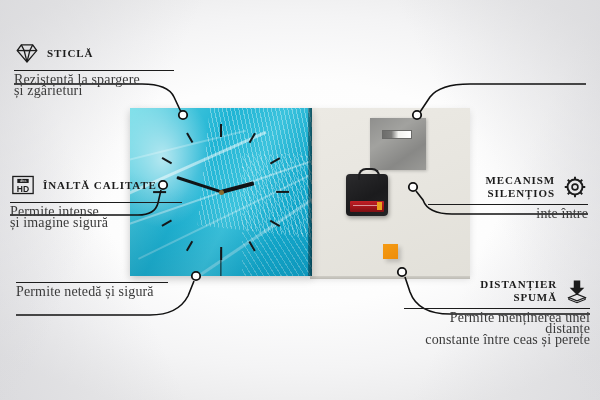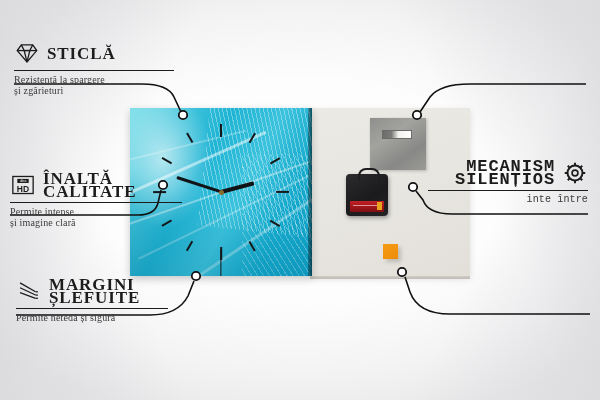--- a/index.html
+++ b/index.html
@@ -112,44 +112,44 @@
   .cap{position:absolute;left:50%;top:50%;width:5px;height:5px;margin:-2.5px 0 0 -2.5px;
     background:#8a6a2e;border-radius:50%;}
 
   
   .leader{position:absolute;inset:0;pointer-events:none;}
 
   
   .feat{position:absolute;}
   .feat .head{display:flex;align-items:center;gap:7px;}
   .feat .ttl{
-    font-size:17px;font-weight:bold;letter-spacing:.9px;color:#1c1c1c;
+    font-size:11px;font-weight:bold;letter-spacing:.9px;color:#1c1c1c;
     line-height:13px;text-transform:uppercase;
   }
   .feat .rule{height:1.4px;background:#1c1c1c;margin:4px 0 4px 0;}
-  .feat .sub{font-size:10px;line-height:10.6px;color:#3a3a3a;letter-spacing:.15px;}
+  .feat .sub{font-size:14px;line-height:10.6px;color:#3a3a3a;letter-spacing:.15px;}
   .ico{width:26px;height:26px;flex:0 0 26px;display:block;}
 
   .left .head{justify-content:flex-start;}
   .left .ttl{text-align:left;}
   .left .sub{text-align:left;}
   .right .head{justify-content:flex-end;}
   .right .ttl{text-align:right;}
   .right .sub{text-align:right;}
 
   #f-glass{left:14px;top:40px;width:160px;}
   #f-glass .rule{width:160px;}
   #f-print{left:10px;top:172px;width:172px;}
   #f-print .rule{width:172px;}
   #f-edges{left:16px;top:278px;width:152px;}
   #f-edges .rule{width:152px;}
 
   #f-hangers{right:10px;top:38px;width:170px;}
   #f-hangers .rule{width:170px;margin-left:auto;}
-  #f-mech{right:12px;top:160px;width:160px;font-family:Liberation Mono, monospace;}
+  #f-mech{right:12px;top:174px;width:160px;}
   #f-mech .rule{width:160px;margin-left:auto;}
   #f-spacer{right:10px;top:278px;width:186px;}
   #f-spacer .rule{width:186px;margin-left:auto;}
 </style>
 </head>
 <body>
 
 <div id="stage">
 
   <div class="bg"></div>
@@ -256,41 +256,25 @@
         <text x="16" y="12.6" font-family="Liberation Sans, sans-serif" font-size="4.2" fill="#ffffff" text-anchor="middle">ultra</text>
         <text x="16" y="24" font-family="Liberation Sans, sans-serif" font-size="10.5" font-weight="bold" fill="#1c1c1c" text-anchor="middle">HD</text>
       </svg>
       <div>
         <div class="ttl">ÎNALTĂ CALITATE</div>
       </div>
     </div>
     <div class="rule"></div>
     <div class="sub">
       <div>Permite intense</div>
-      <div>și imagine clară</div>
+      <div>și imagine sigură</div>
     </div>
   </div>
 
   <div class="feat left" id="f-edges">
-    <div class="head">
-      <svg class="ico" viewBox="0 0 32 32">
-        <g stroke="#1c1c1c" stroke-width="1.5" fill="none">
-          <path d="M5 6 L24 17"></path>
-            <path d="M5 12 L24 21"></path>
-            <path d="M5 18 L24 25"></path>
-          <path d="M24 17 L27 17"></path>
-            <path d="M24 21 L27 21"></path>
-            <path d="M24 25 L27 25"></path>
-        </g>
-      </svg>
-      <div>
-        <div class="ttl">MARGINI</div>
-        <div class="ttl">ȘLEFUITE</div>
-      </div>
-    </div>
     <div class="rule"></div>
     <div class="sub">
       <div>Permite netedă și sigură</div>
       <div></div>
     </div>
   </div>
 
 
   <div class="feat right" id="f-mech">
     <div class="head">
@@ -307,14 +291,34 @@
                    M24.9 7.1 l-2.6 2.6 M9.7 22.3 l-2.6 2.6"></path>
         </g>
       </svg>
     </div>
     <div class="rule"></div>
     <div class="sub">
       <div>inte între</div>
     </div>
   </div>
 
+  <div class="feat right" id="f-spacer">
+    <div class="head">
+      <div>
+        <div class="ttl">DISTANȚIER</div>
+        <div class="ttl">SPUMĂ</div>
+      </div>
+      <svg class="ico" viewBox="0 0 32 32">
+        <path d="M12 3 h8 v9 h5 l-9 9 l-9 -9 h5 Z" fill="#1c1c1c"></path>
+        <g fill="none" stroke="#1c1c1c" stroke-width="1.5">
+          <path d="M6 24 L16 20 L26 24 L16 28 Z"></path>
+          <path d="M6 24 v2.4 L16 30.4 L26 26.4 V24"></path>
+        </g>
+      </svg>
+    </div>
+    <div class="rule"></div>
+    <div class="sub">
+      <div>Permite menținerea unei distanțe</div>
+      <div>constante între ceas și perete</div>
+    </div>
+  </div>
 
 </div>
 
 </body></html>

